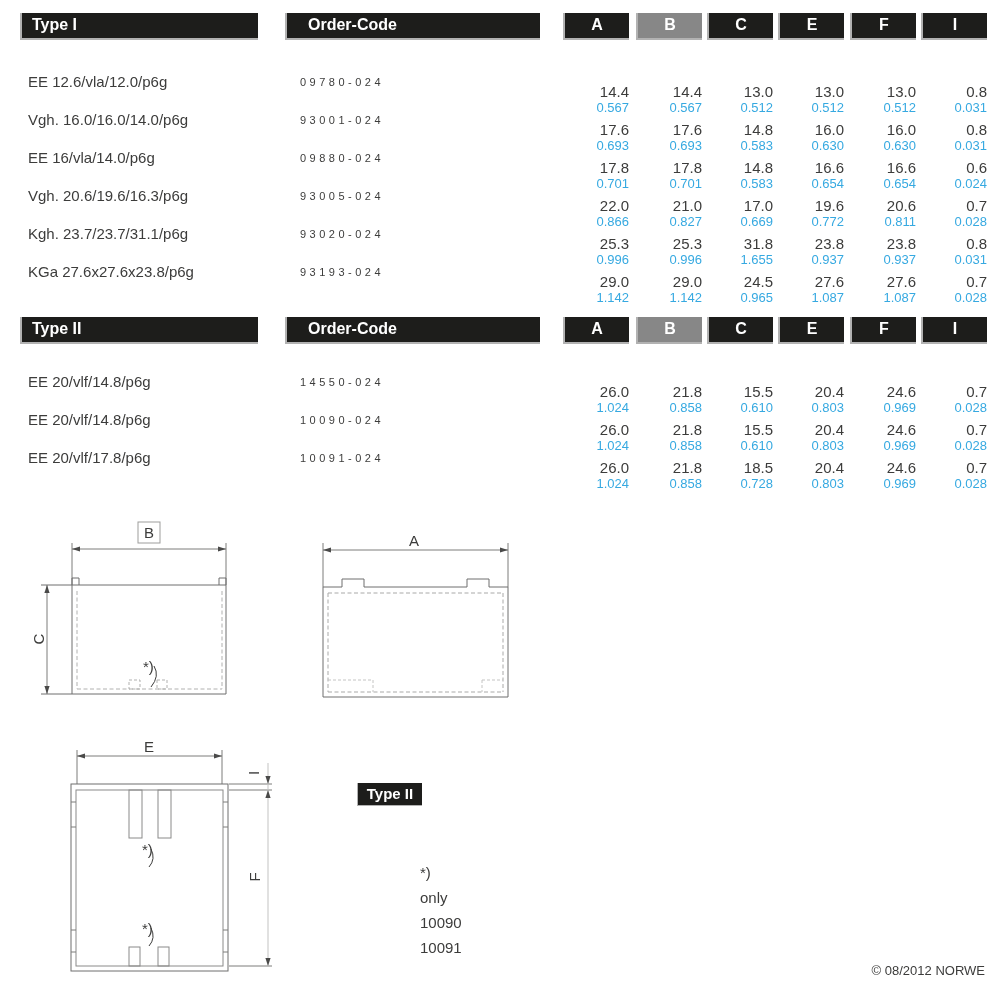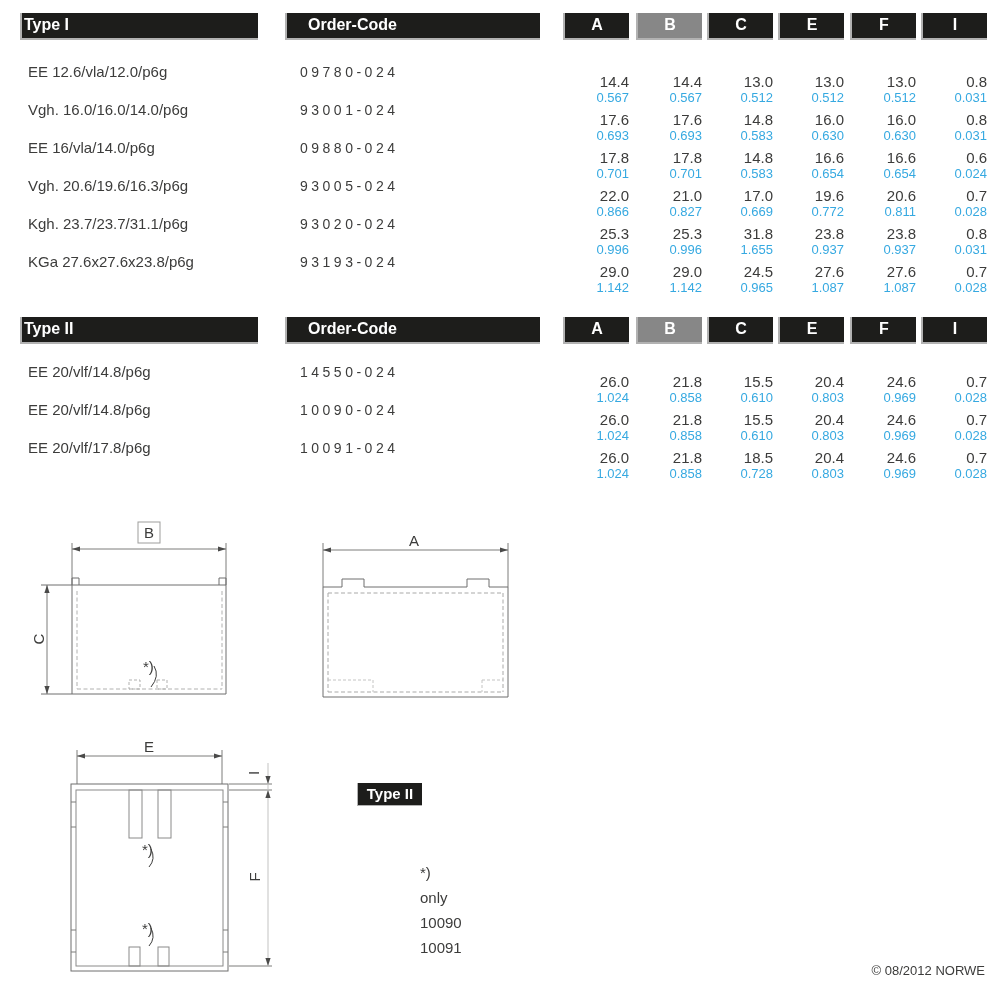--- a/index.html
+++ b/index.html
@@ -5,31 +5,31 @@
   html,body { margin:0; padding:0; background:#fff; }
   .sheet {
     position:relative; width:1000px; height:999px; background:#ffffff;
     font-family:"Liberation Sans","DejaVu Sans",sans-serif; color:#3c3c3b; overflow:hidden;
   }
   .bar {
     position:absolute; height:27px; box-sizing:border-box;
     background:#1d1d1b; color:#ffffff; font-weight:bold; font-size:16px; line-height:24px;
     border-left:2px solid #b2b2b2; border-bottom:2px solid #b2b2b2;
   }
-  .bar.title { padding-left:2px; }
+  .bar.title { padding-left:10px; }
   .bar.oc { padding-left:21px; }
   .colhead {
     position:absolute; width:66px; height:27px; box-sizing:border-box;
     background:#1d1d1b; color:#ffffff; font-weight:bold; font-size:16px; line-height:24px;
     text-align:center; border-left:2px solid #b2b2b2; border-bottom:2px solid #b2b2b2;
   }
   .colhead.gray { background:#878787; }
-  .row { position:absolute; left:0; width:1000px; height:34px; }
+  .row { position:absolute; left:0; width:1000px; height:34px;margin-top:10px; }
   .rlabel { position:absolute; left:28px; top:0; font-size:15px; line-height:16px; white-space:nowrap; }
-  .rcode  { position:absolute; left:300px; top:0; font-size:14px; line-height:16px; letter-spacing:3.5px; white-space:nowrap; }
+  .rcode  { position:absolute; left:300px; top:0; font-size:11px; line-height:16px; letter-spacing:3.5px; white-space:nowrap; }
   .cell { position:absolute; top:10px; width:66px; text-align:right; }
   .cell .mm   { display:block; font-size:15px; line-height:16px; color:#3c3c3b; }
   .cell .inch { display:block; font-size:13px; line-height:15px; color:#36a9e1; }
   .c0{left:563px}.c1{left:636px}.c2{left:707px}.c3{left:778px}.c4{left:850px}.c5{left:921px}
   .fig { position:absolute; }
   .type2-tag {
     position:absolute; left:357px; top:783px; width:65px; height:23px; box-sizing:border-box;
     background:#1d1d1b; color:#fff; font-weight:bold; font-size:15px; line-height:21px;
     text-align:center; border-left:1px solid #b2b2b2; border-bottom:1px solid #b2b2b2;
   }

